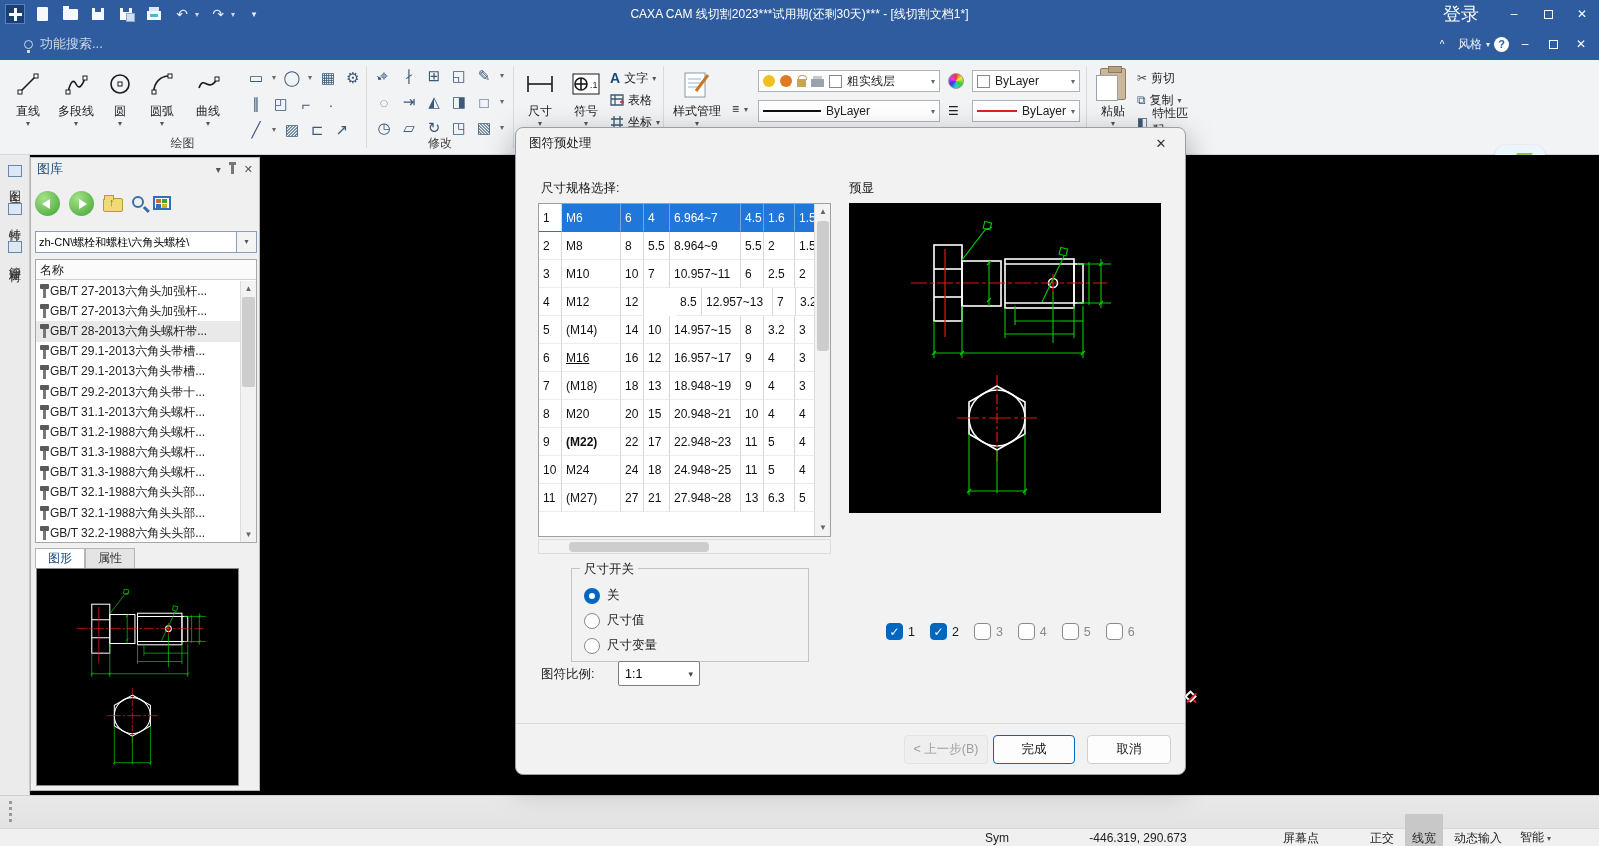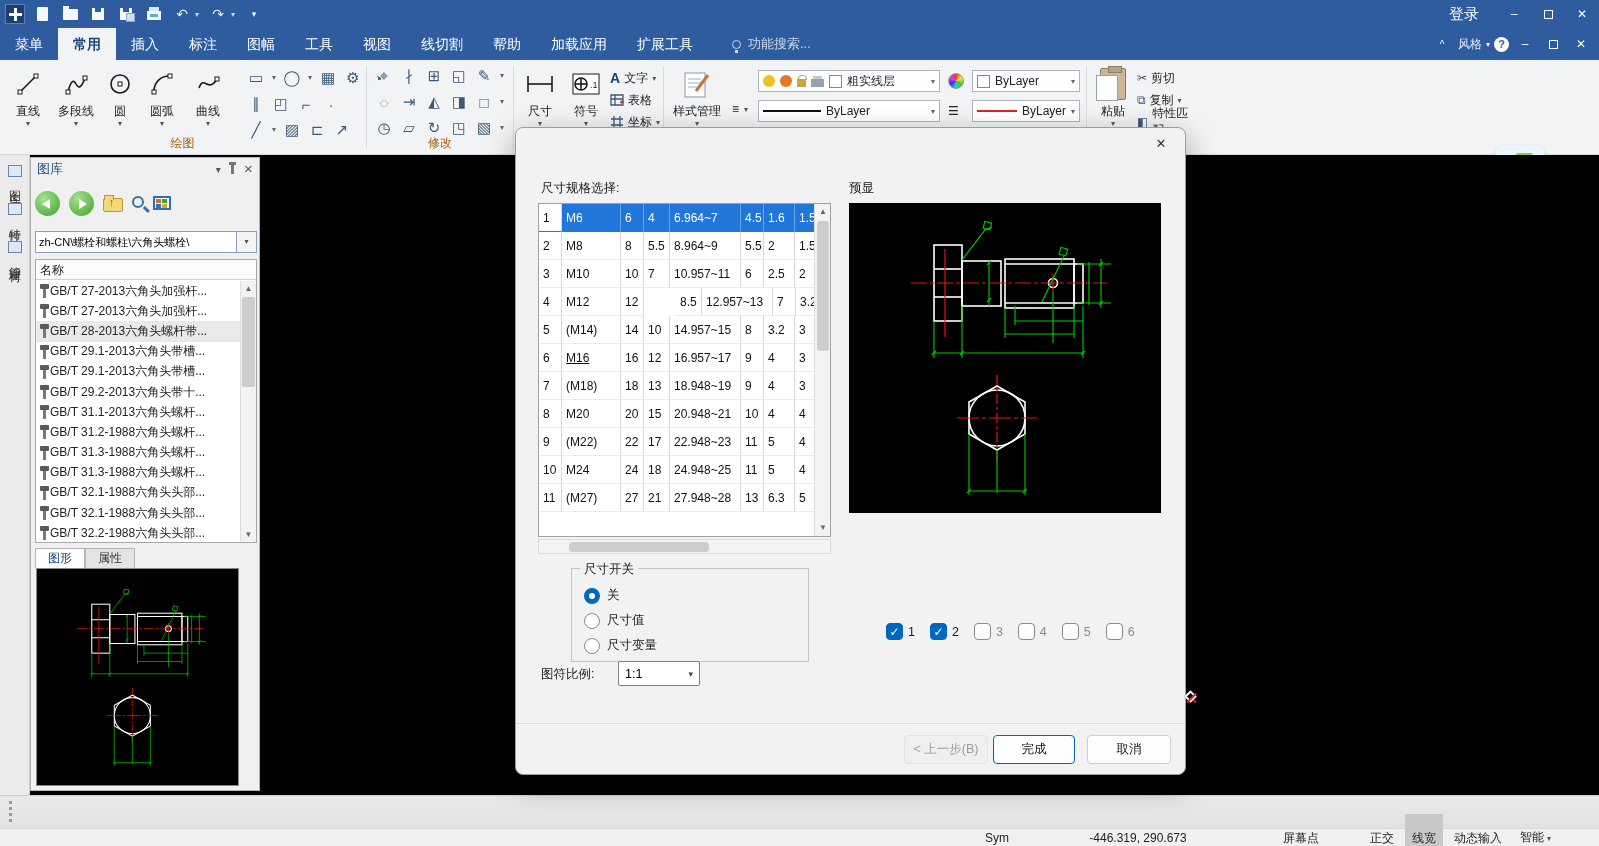--- a/index.html
+++ b/index.html
@@ -21,21 +21,21 @@
   .i-floppy::before { content:""; position:absolute; left:3px; top:0; width:6px; height:4px; background:#2e5c9e; }
   .i-floppy2 { width:12px; height:12px; background:#f5f8ff; position:relative; }
   .i-floppy2::before { content:""; position:absolute; left:3px; top:0; width:6px; height:4px; background:#2e5c9e; }
   .i-floppy2::after { content:""; position:absolute; right:-3px; bottom:-2px; width:7px; height:7px; background:#cfe0f5; border:1px solid #8ea9cf; }
   .i-print { width:14px; height:9px; background:#f5f8ff; position:relative; margin-top:3px; }
   .i-print::before { content:""; position:absolute; left:2px; top:-4px; width:10px; height:4px; background:#dfe8f7; }
   .i-print::after { content:""; position:absolute; left:3px; top:3px; width:8px; height:3px; background:#53b7c9; }
   .caret-sm { font-size:8px; color:#cfd8e8; margin-left:-6px; }
   .tb-title { position:absolute; left:0; right:0; text-align:center; pointer-events:none; font-size:12px; color:#fff; }
   .tb-right { margin-left:auto; display:flex; align-items:center; height:100%; }
-  .tb-login { padding:0 18px; font-size:15px; }
+  .tb-login { padding:0 18px; font-size:18px; }
   .wbtn { width:34px; height:100%; display:flex; align-items:center; justify-content:center; font-size:12px; color:#fff; }
   .i-restore { width:9px; height:9px; border:1px solid #fff; position:relative; }
 
   
   .menubar { position:absolute; left:0; top:28px; width:1599px; height:32px; background:#2e5c9e; display:flex; align-items:stretch; }
   .menu-tab { color:#fff; padding:0 15px; line-height:32px; font-size:14px; cursor:default; }
   .menu-tab.active { background:#f2f3f5; color:#17477e; font-weight:bold; }
   .menu-search { display:flex; align-items:center; gap:7px; color:#cdd8ea; font-size:13px; margin-left:24px; }
   .bulb { width:9px; height:9px; border:1.5px solid #cdd8ea; border-radius:50%; position:relative; }
   .bulb::after { content:""; position:absolute; left:2px; top:9px; width:3px; height:3px; background:#cdd8ea; }
@@ -48,21 +48,21 @@
   .ribbon { position:absolute; left:0; top:60px; width:1599px; height:95px; background:#f2f3f5; border-bottom:1px solid #d4d7db; }
   .rgroup { position:absolute; top:0; height:94px; }
   .rsep { position:absolute; top:6px; width:1px; height:82px; background:#d8dbdf; }
   .big-btn { position:absolute; top:4px; width:44px; text-align:center; color:#222; }
   .big-btn .bicon { height:40px; display:flex; align-items:center; justify-content:center; }
   .big-btn .blabel { font-size:12px; line-height:15px; }
   .big-btn .bcaret { font-size:8px; color:#555; line-height:9px; }
   .grid-ic { position:absolute; width:24px; height:24px; display:flex; align-items:center; justify-content:center;
     font-size:15px; color:#3c5a78; }
   .grid-caret { position:absolute; width:10px; font-size:8px; color:#666; text-align:center; }
-  .glabel { position:absolute; bottom:2px; font-size:12px; color:#a16207; width:100%; text-align:center; }
+  .glabel { position:absolute; bottom:2px; font-size:12px; color:#404040; width:100%; text-align:center; }
   svg.bigsvg path, svg.bigsvg line, svg.bigsvg circle, svg.bigsvg polyline { stroke:#1a1a1a; stroke-width:1.6; fill:none; }
   svg.bigsvg rect.node { fill:#fff; stroke:#1a1a1a; stroke-width:1; }
   .stack-item { position:absolute; left:0; display:flex; align-items:center; gap:4px; font-size:12px; color:#222; height:20px; }
   .mini { width:14px; height:14px; }
   .mini path { stroke:#3c5a78; stroke-width:1.3; fill:none; }
   .dd { position:absolute; height:22px; background:#fff; border:1px solid #aeb4bb; display:flex; align-items:center;
     font-size:12px; color:#222; padding:0 4px; gap:5px; }
   .dd .dcaret { margin-left:auto; font-size:8px; color:#666; }
   .sw { width:13px; height:13px; border:1px solid #888; background:#fff; }
   .lt-line { width:58px; height:2px; background:#111; }
@@ -276,44 +276,32 @@
       </div>
     <div class="qbtn">
         <span class="i-print"></span>
       </div>
     <div class="qbtn">↶</div>
       <span class="caret-sm">▾</span>
     <div class="qbtn">↷</div>
       <span class="caret-sm">▾</span>
     <div class="qbtn" style="font-size:9px">▾</div>
   </div>
+  <div class="tb-title">CAXA CAM 线切割2023***试用期(还剩30天)*** - [线切割文档1*]</div>
   <div class="tb-right">
     <div class="tb-login">登录</div>
     <div class="wbtn">–</div>
     <div class="wbtn">
         <span class="i-restore"></span>
       </div>
     <div class="wbtn">✕</div>
   </div>
 </div>
 
 <div class="menubar">
-  <div style="display:flex">
-      <div class="menu-tab">菜单</div>
-      <div class="menu-tab active">常用</div>
-      <div class="menu-tab">插入</div>
-      <div class="menu-tab">标注</div>
-      <div class="menu-tab">图幅</div>
-      <div class="menu-tab">工具</div>
-      <div class="menu-tab">视图</div>
-      <div class="menu-tab">线切割</div>
-      <div class="menu-tab">帮助</div>
-      <div class="menu-tab">加载应用</div>
-      <div class="menu-tab">扩展工具</div>
-    </div>
   <div class="menu-search">
     <span class="bulb"></span>
     <span>功能搜索...</span>
   </div>
   <div class="mb-right">
     <span class="wbtn" style="font-size:10px">^</span>
     <span>风格</span>
     <span style="font-size:8px">▾</span>
     <span class="qmark">?</span>
     <span class="wbtn">–</span>
@@ -661,20 +649,21 @@
         </svg>
     </div>
   </div>
 
   <div class="cursor">
       <span class="dia"></span>
     </div>
 </div>
 
 <div class="dialog">
+  <div class="dlg-title">图符预处理</div>
   <div class="dlg-close">✕</div>
 
   <div class="dlg-label" style="left:25px;top:52px">尺寸规格选择:</div>
   <div class="spec-table" id="specTable">
     <div class="st-row sel">
         <div class="st-cell numcol" style="width: 23px;">1</div>
         <div class="st-cell" style="width: 59px;">M6</div>
         <div class="st-cell" style="width: 23px;">6</div>
         <div class="st-cell" style="width: 26px;">4</div>
         <div class="st-cell" style="width: 71px;">6.964~7</div>
@@ -747,21 +736,21 @@
         <div class="st-cell" style="width: 59px;">M20</div>
         <div class="st-cell" style="width: 23px;">20</div>
         <div class="st-cell" style="width: 26px;">15</div>
         <div class="st-cell" style="width: 71px; text-align: center;">20.948~21</div>
         <div class="st-cell" style="width: 23px;">10</div>
         <div class="st-cell" style="width: 31px;">4</div>
         <div class="st-cell" style="width: 24px;">4</div>
       </div>
       <div class="st-row">
         <div class="st-cell numcol" style="width: 23px;">9</div>
-        <div class="st-cell" style="width: 59px;">(M22)</div>
+        <div class="st-cell" style="width: 59px; font-weight: bold;">(M22)</div>
         <div class="st-cell" style="width: 23px;">22</div>
         <div class="st-cell" style="width: 26px;">17</div>
         <div class="st-cell" style="width: 71px;">22.948~23</div>
         <div class="st-cell" style="width: 23px;">11</div>
         <div class="st-cell" style="width: 31px;">5</div>
         <div class="st-cell" style="width: 24px;">4</div>
       </div>
       <div class="st-row">
         <div class="st-cell numcol" style="width: 23px;">10</div>
         <div class="st-cell" style="width: 59px;">M24</div>

